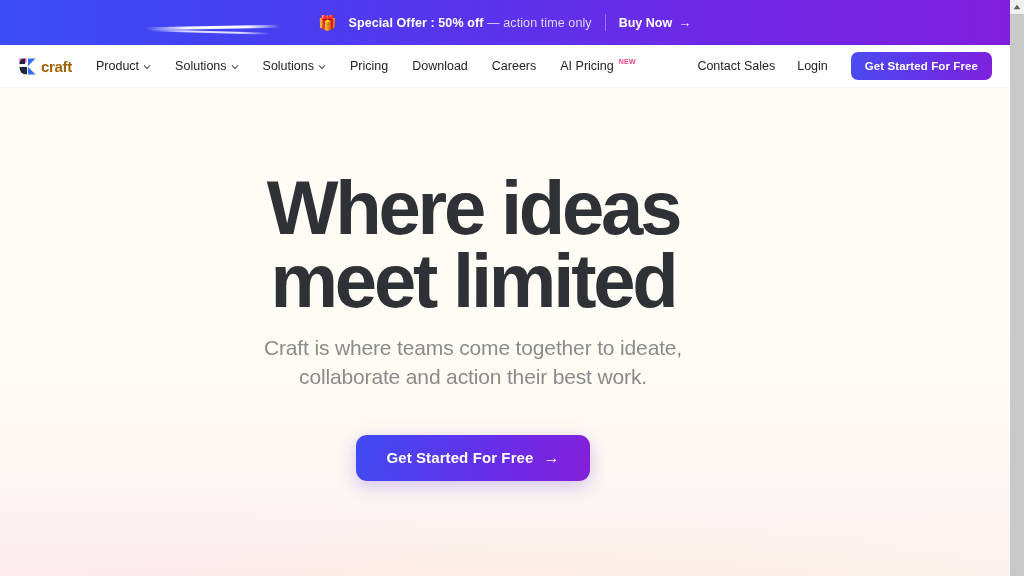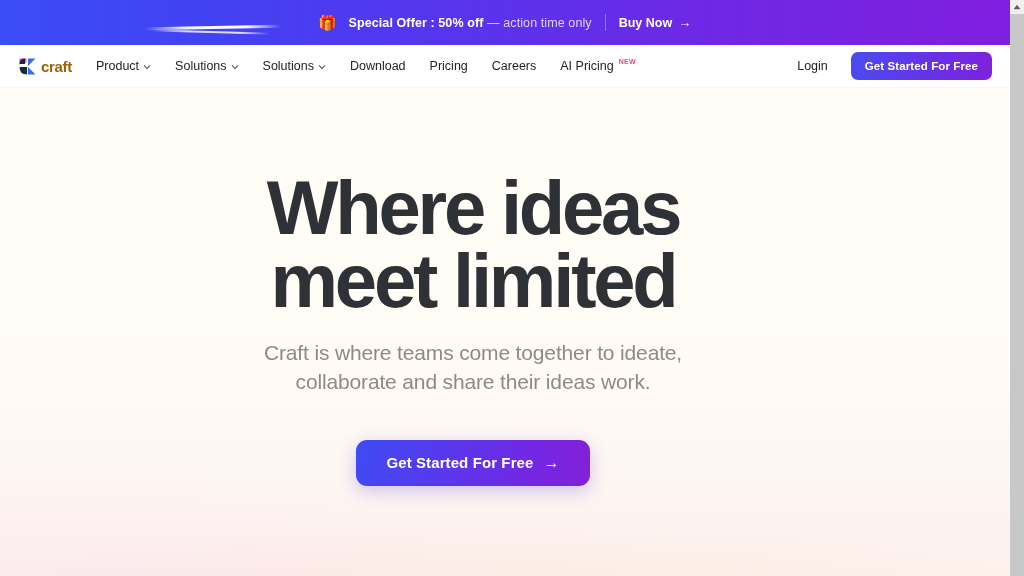--- a/index.html
+++ b/index.html
@@ -138,21 +138,21 @@
   .headline {
     margin-top:129px;
     font-size:76px; line-height:.96;
     font-weight:bold;
     color:#2e3136;
     letter-spacing:-3.2px;
     max-width:780px;
   }
   .headline .line { display:block; }
   .subhead {
-    margin-top:21px;
+    margin-top:16px;
     font-size:21px; line-height:1.38;
     color:#8b8b8b;
     font-weight:normal;
     letter-spacing:-.15px;
     max-width:620px;
   }
   .subhead .line { display:block; }
   .btn-hero-cta {
     margin-top:43px;
     background:linear-gradient(102deg,#3f4bf2 0%,#5639ee 35%,#7128e4 72%,#8420d8 100%);
@@ -242,57 +242,60 @@
         </div>
 
         <div class="nav-link">
           <span>Solutions</span>
           <svg class="chev" viewBox="0 0 10 10">
             <path d="M1.6 3.4 L5 7 L8.4 3.4" fill="none" stroke="#20232a" stroke-width="1.35" stroke-linecap="round" stroke-linejoin="round"></path>
           </svg>
         </div>
 
         <div class="nav-link">
+          <span>Pricing</span>
+        </div>
+
+        <div class="nav-link">
           <span>Download</span>
-        </div>
-
-        <div class="nav-link">
-          <span>Pricing</span>
         </div>
 
         <div class="nav-link">
           <span>Careers</span>
         </div>
 
         <div class="nav-link">
           <span>AI Pricing</span>
           <span class="badge-new">NEW</span>
         </div>
 
       </div>
 
       <div class="nav-right">
+        <div class="nav-link">
+          <span>Contact Sales</span>
+        </div>
         <div class="nav-link">
           <span>Login</span>
         </div>
         <button class="btn-nav-cta">Get Started For Free</button>
       </div>
 
     </div>
 
     <div class="hero-content">
 
       <h1 class="headline">
         <span class="line">Where ideas</span>
         <span class="line">meet limited</span>
       </h1>
 
       <p class="subhead">
         <span class="line">Craft is where teams come together to ideate,</span>
-        <span class="line">collaborate and share their ideas work.</span>
+        <span class="line">collaborate and action their best work.</span>
       </p>
 
       <button class="btn-hero-cta">
         <span>Get Started For Free</span>
         <span class="arrow-icon">→</span>
       </button>
 
     </div>
 
   </div>

